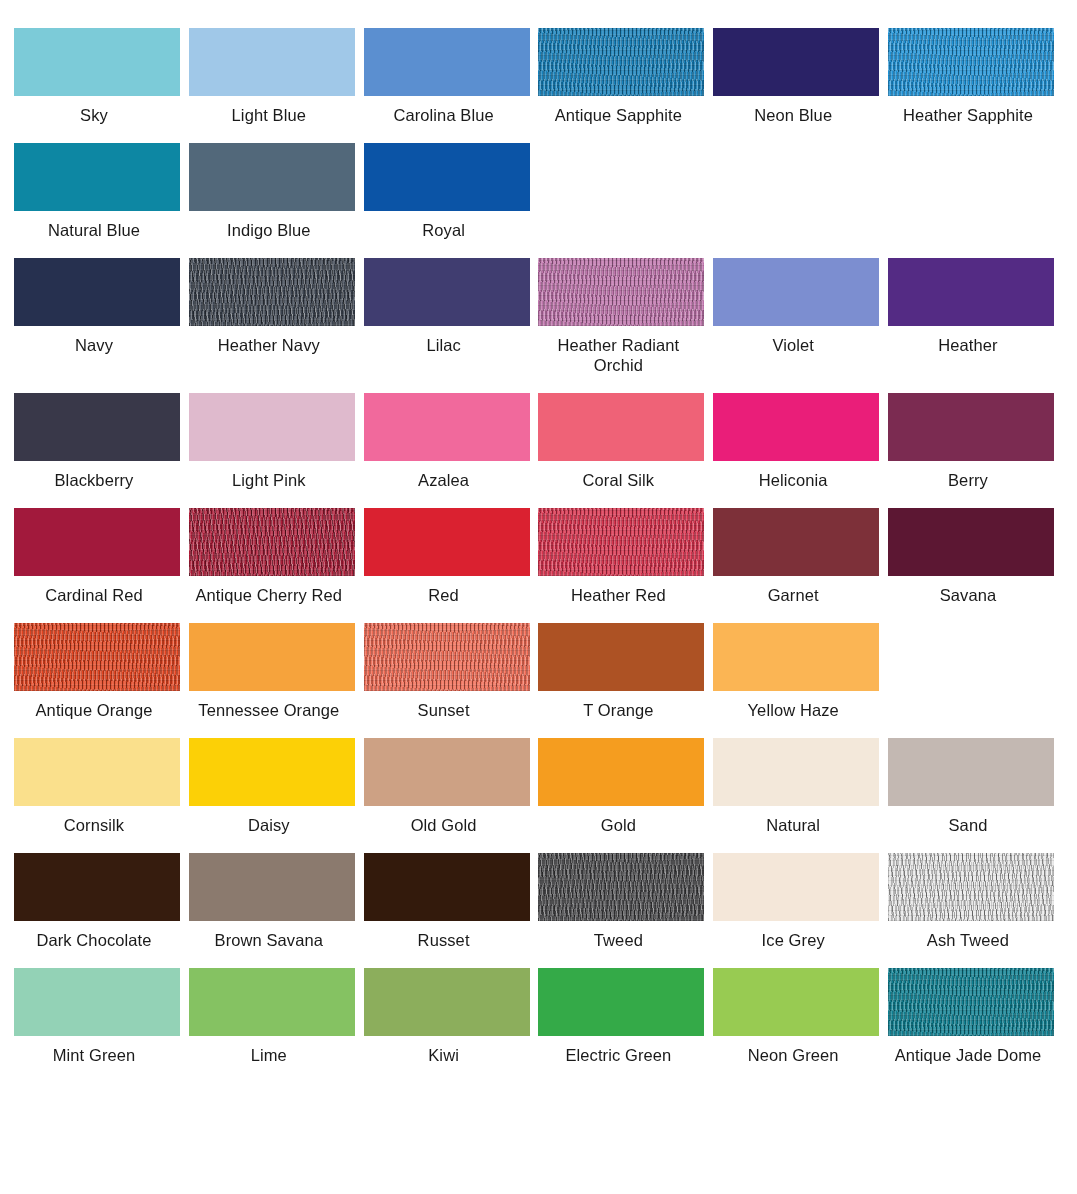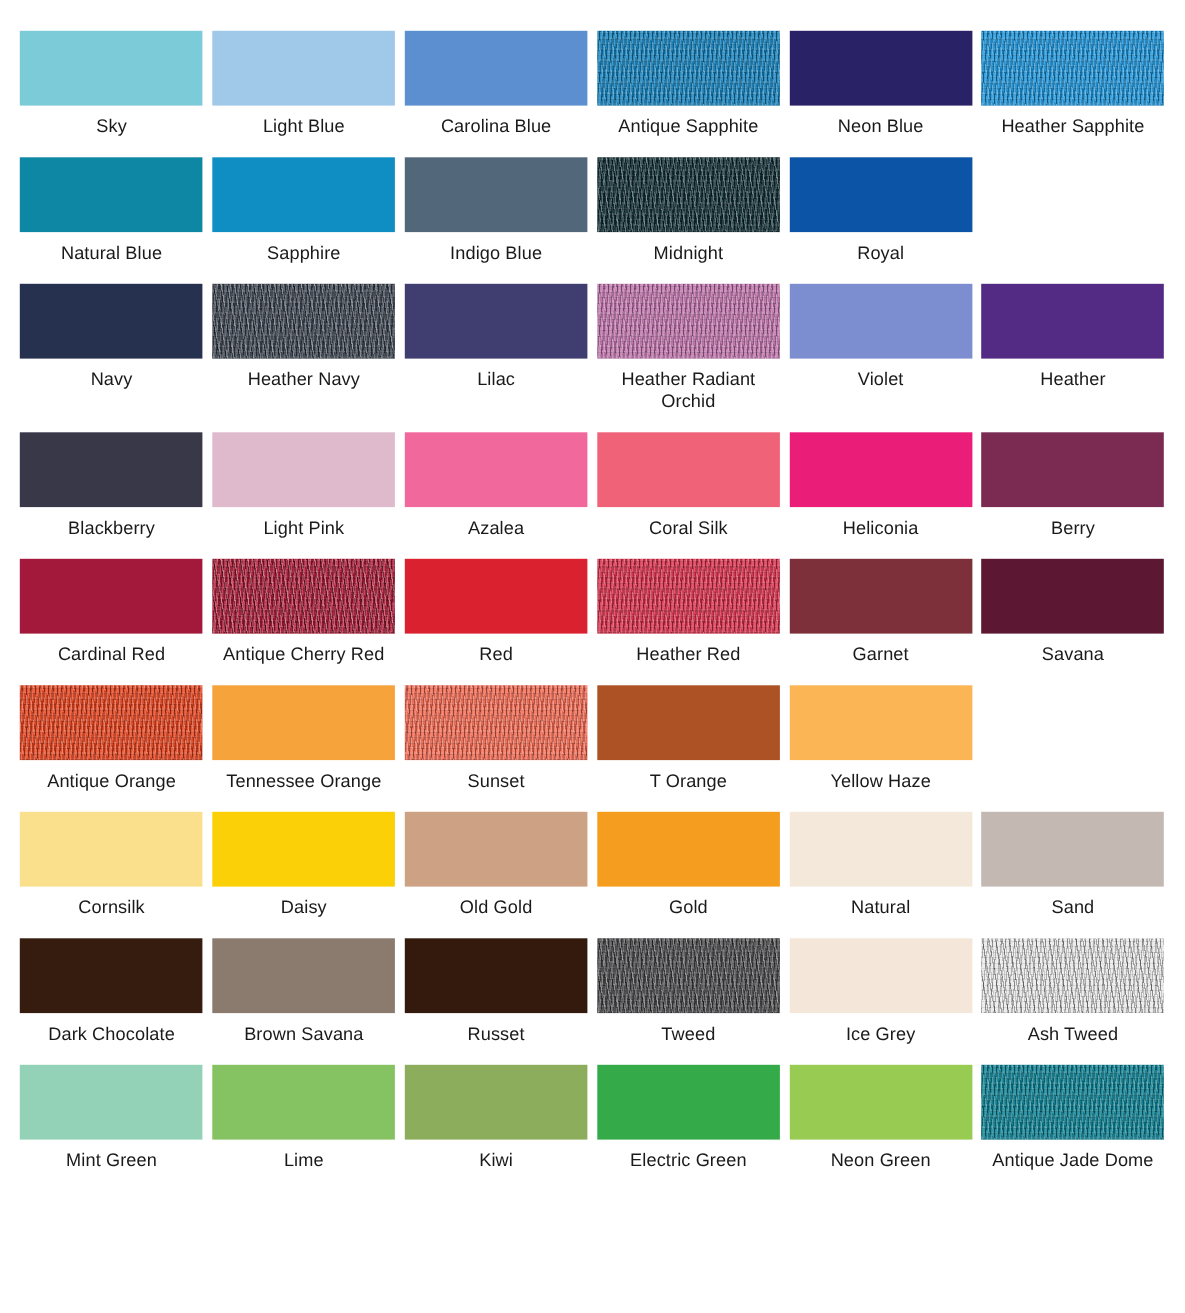--- a/index.html
+++ b/index.html
@@ -24,21 +24,20 @@
   .swatch-row {
     display: flex;
     width: 1049px;
     margin: 0 0 18px 0;
   }
 
   .swatch-cell {
     width: 174.8px;
     display: flex;
     flex-direction: column;
-    align-items: center;
   }
 
   .swatch-chip {
     width: 166px;
     height: 68px;
     position: relative;
     overflow: hidden;
     background-repeat: repeat;
   }
 
@@ -128,32 +127,24 @@
         <div class="swatch-chip textured" style="background-color: rgb(30, 146, 214);"></div>
         <div class="swatch-label">Heather Sapphite</div>
       </div>
     </div>
     <div class="swatch-row">
       <div class="swatch-cell">
         <div class="swatch-chip" style="background-color: rgb(13, 135, 163);"></div>
         <div class="swatch-label">Natural Blue</div>
       </div>
       <div class="swatch-cell">
-        <div class="swatch-chip" style="background-color: rgb(15, 142, 196);"></div>
-        <div class="swatch-label">Sapphire</div>
-      </div>
-      <div class="swatch-cell">
         <div class="swatch-chip" style="background-color: rgb(82, 104, 122);"></div>
         <div class="swatch-label">Indigo Blue</div>
       </div>
       <div class="swatch-cell">
-        <div class="swatch-chip textured heavy" style="background-color: rgb(14, 44, 51);"></div>
-        <div class="swatch-label">Midnight</div>
-      </div>
-      <div class="swatch-cell">
         <div class="swatch-chip" style="background-color: rgb(11, 84, 166);"></div>
         <div class="swatch-label">Royal</div>
       </div>
     </div>
     <div class="swatch-row">
       <div class="swatch-cell">
         <div class="swatch-chip" style="background-color: rgb(38, 48, 79);"></div>
         <div class="swatch-label">Navy</div>
       </div>
       <div class="swatch-cell">

